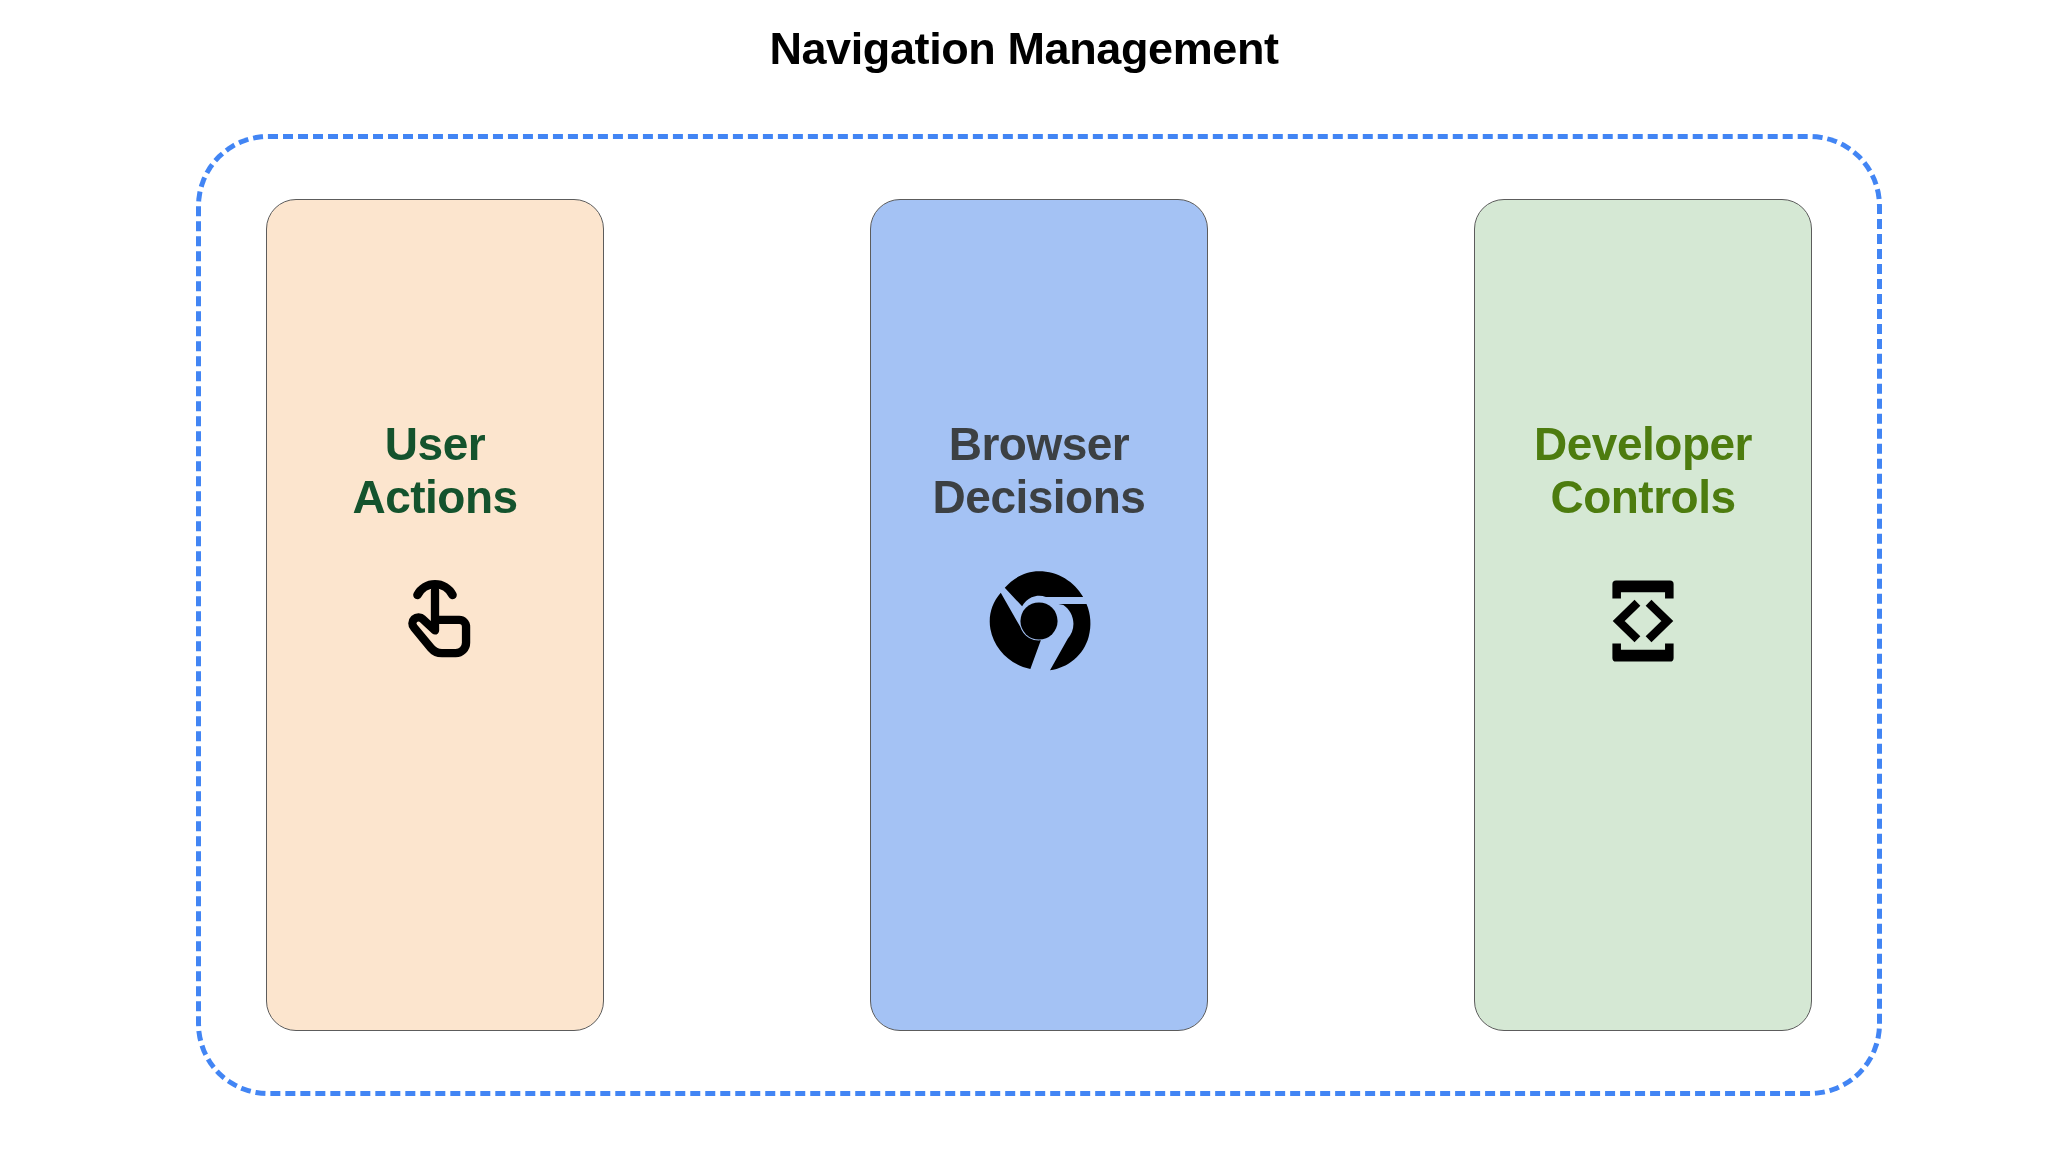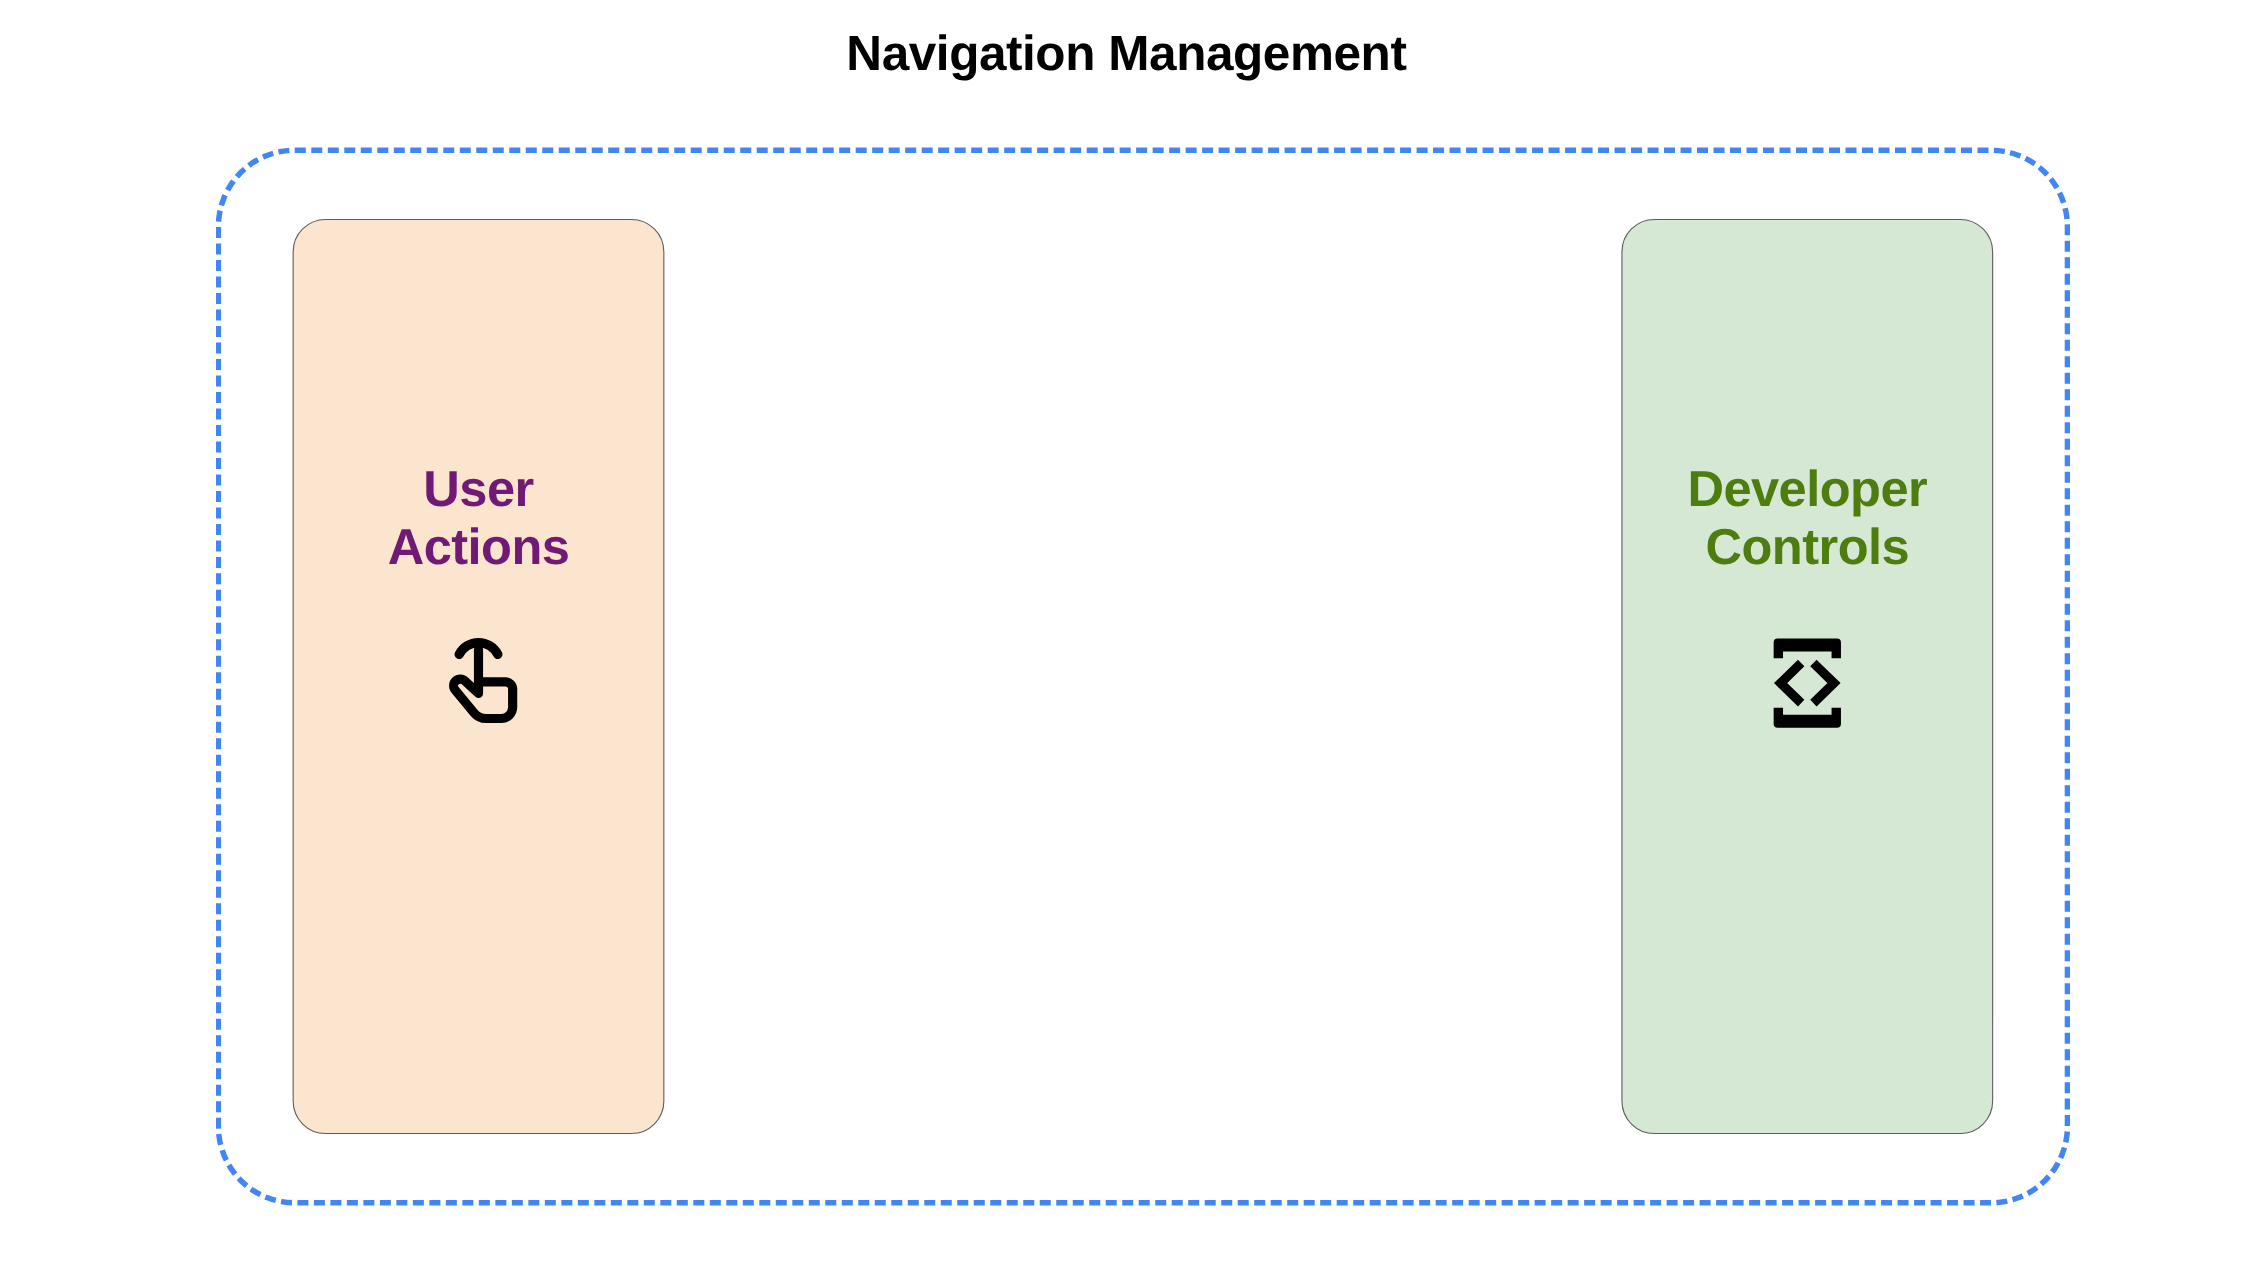--- a/index.html
+++ b/index.html
@@ -104,35 +104,65 @@
 
 <div id="canvas" style="background: rgb(255, 255, 255);">
 
   <div id="page-title">Navigation Management</div>
 
   <div id="group-container" style="border-color: rgb(66, 133, 244); border-style: dashed; border-width: 5px; border-radius: 72px;"></div>
 
   <div id="card-row">
 
     <div class="card" id="card-0" style="background: rgb(252, 229, 206); border-color: rgb(92, 92, 92);">
-      <div class="card-label" style="color: #701a75;">User
+      <div class="card-label" style="color: #14532d;">User
 Actions</div>
       <div class="card-icon">
         <svg viewBox="0 0 24 24" fill="none" xmlns="http://www.w3.org/2000/svg">
 
           <path d="M8.1 6.2a4.4 4.4 0 0 1 7.8 0" stroke="#000000" stroke-width="1.9" stroke-linecap="round" fill="none"></path>
 
           <path d="M12 5.2 V14.1 L9.3 11.6 a1.35 1.35 0 0 0-1.95 1.87
                    L11.1 18 a3.2 3.2 0 0 0 2.45 1.15 h3.05
                    a2.3 2.3 0 0 0 2.3-2.3 v-3.6
                    a1.5 1.5 0 0 0-1.5-1.5 H12" stroke="#000000" stroke-width="1.85" stroke-linejoin="round" stroke-linecap="round" fill="none"></path>
         </svg>
       </div>
     </div>
 
+    <div class="card" id="card-1" style="background: rgb(164, 194, 244); border-color: rgb(92, 92, 92);">
+      <div class="card-label" style="color: rgb(60, 64, 67);">Browser
+Decisions</div>
+      <div class="card-icon">
+        <svg viewBox="0 0 100 100" xmlns="http://www.w3.org/2000/svg">
+
+          <g fill="#000000">
+
+            <path d="M50 4 C67.5 4 82.8 13.6 90.9 27.8 L56.4 27.8
+                     C52.2 26.2 47.3 26.2 43.2 28.1
+                     C39.4 29.8 36.3 32.8 34.4 36.4
+                     L18.3 19.2 C26.6 9.8 37.6 4 50 4 Z"></path>
+
+            <path d="M14.6 23.8 L32.5 55.2
+                     C33.8 59.5 36.7 63.3 40.9 65.7
+                     C44.3 67.6 48.1 68.3 51.7 67.9
+                     L42.0 94.5 C24.0 90.9 8.3 76.4 5.0 57.5
+                     C2.9 45.5 6.1 33.3 14.6 23.8 Z"></path>
+
+            <path d="M94.0 34.2 C97.9 43.5 98.8 54.2 96.0 64.6
+                     C91.4 81.6 76.9 93.5 60.2 95.6
+                     L76.6 66.5 C79.9 62.9 81.9 58.0 81.9 52.6
+                     C81.9 45.3 78.2 38.9 72.6 35.1
+                     L68.0 34.2 Z"></path>
+
+            <circle cx="50" cy="50" r="17.2"></circle>
+          </g>
+        </svg>
+      </div>
+    </div>
 
     <div class="card" id="card-2" style="background: rgb(213, 232, 212); border-color: rgb(92, 92, 92);">
       <div class="card-label" style="color: #4d7c0f;">Developer
 Controls</div>
       <div class="card-icon">
         <svg viewBox="0 0 24 24" xmlns="http://www.w3.org/2000/svg">
           <g fill="#000000">
 
             <path d="M6 3 h12 a0.8 0.8 0 0 1 0.8 0.8 V7 h-1.9 V5.6 H7.1 V7 H5.2
                      V3.8 A0.8 0.8 0 0 1 6 3 Z"></path>

